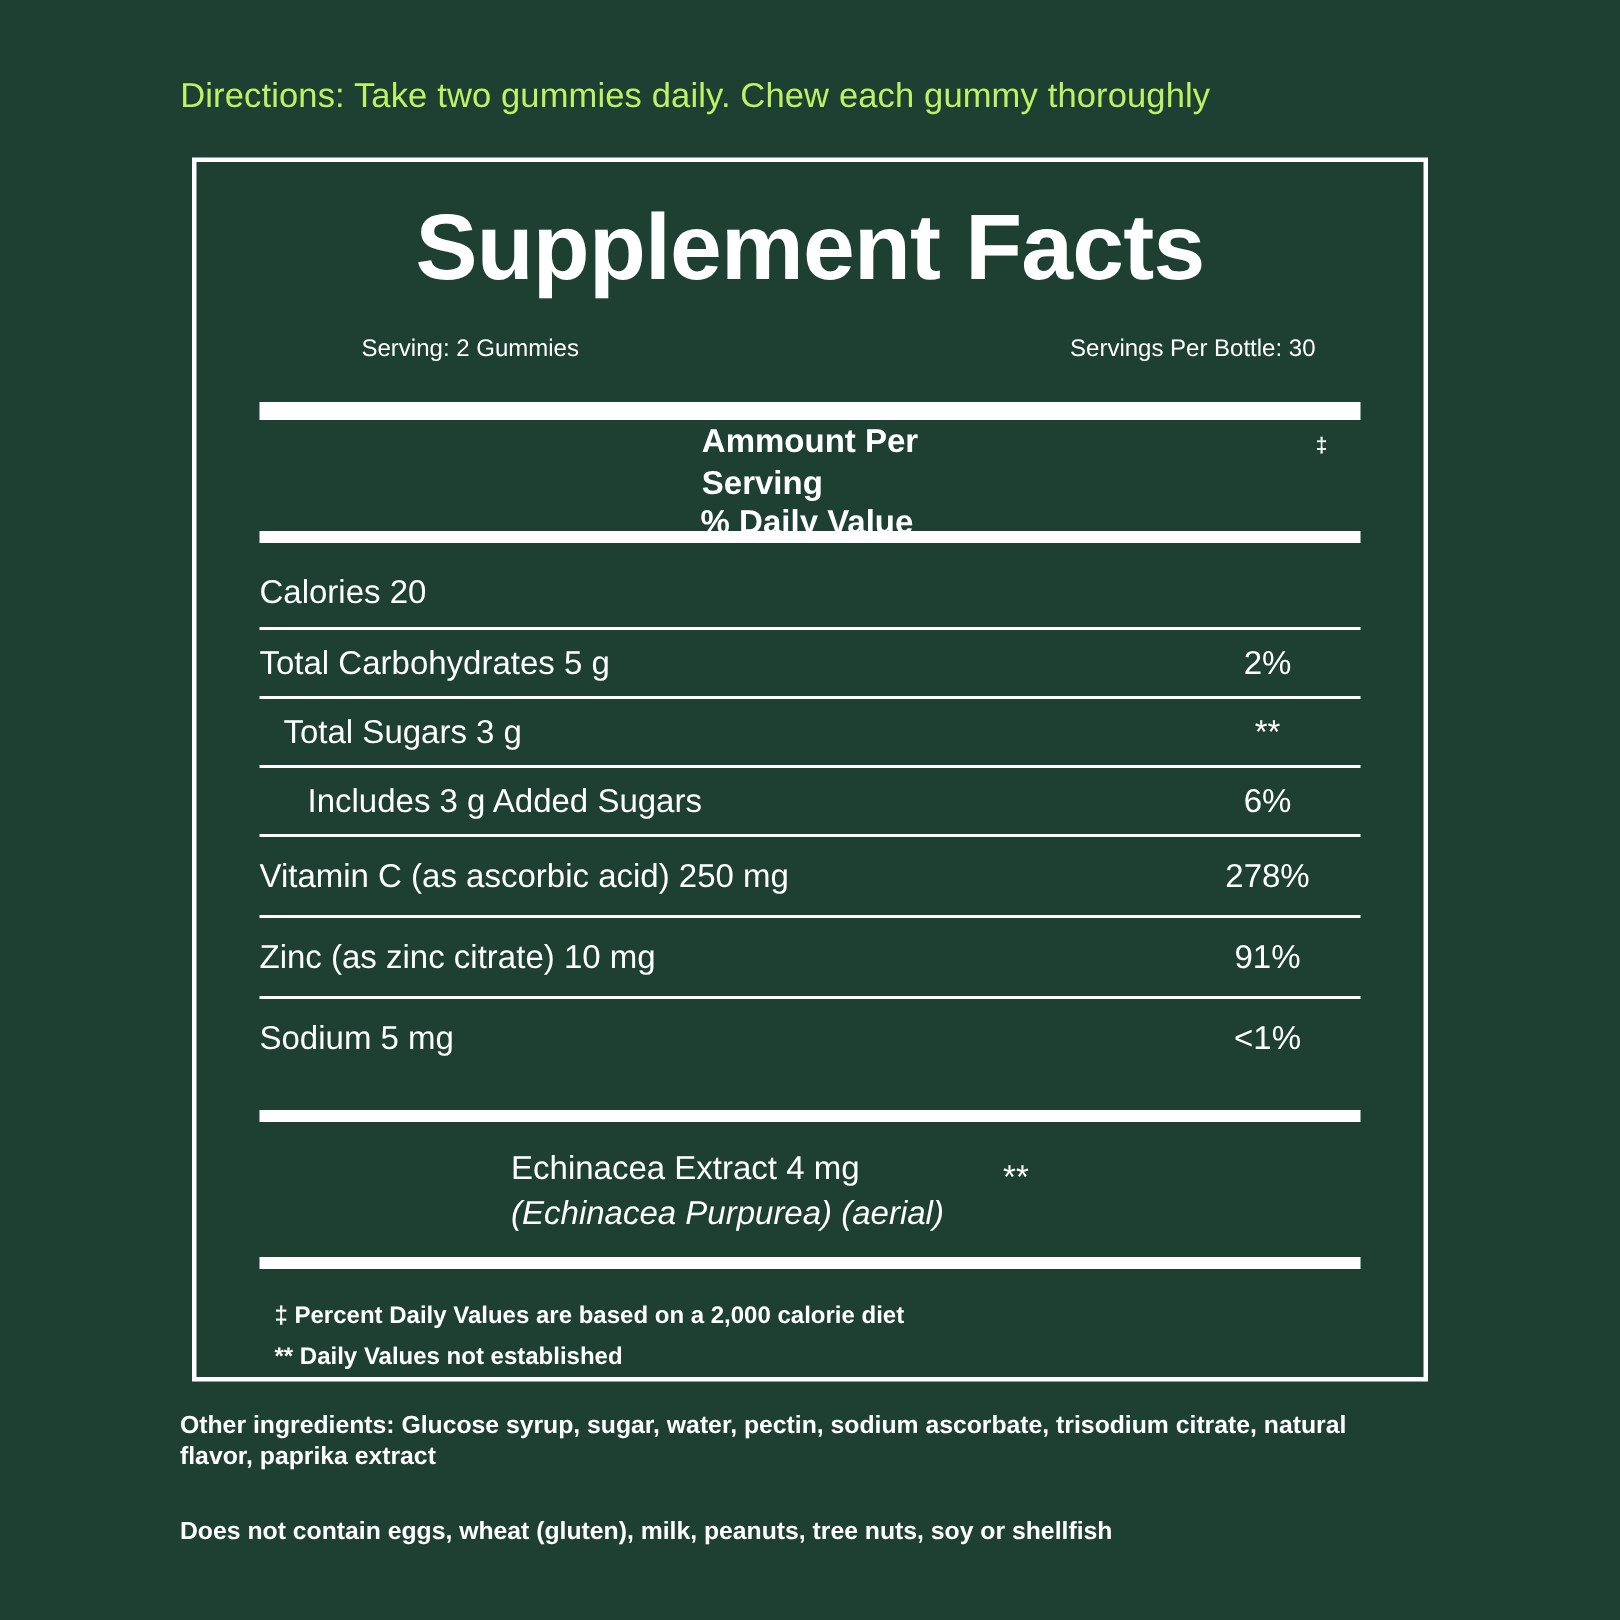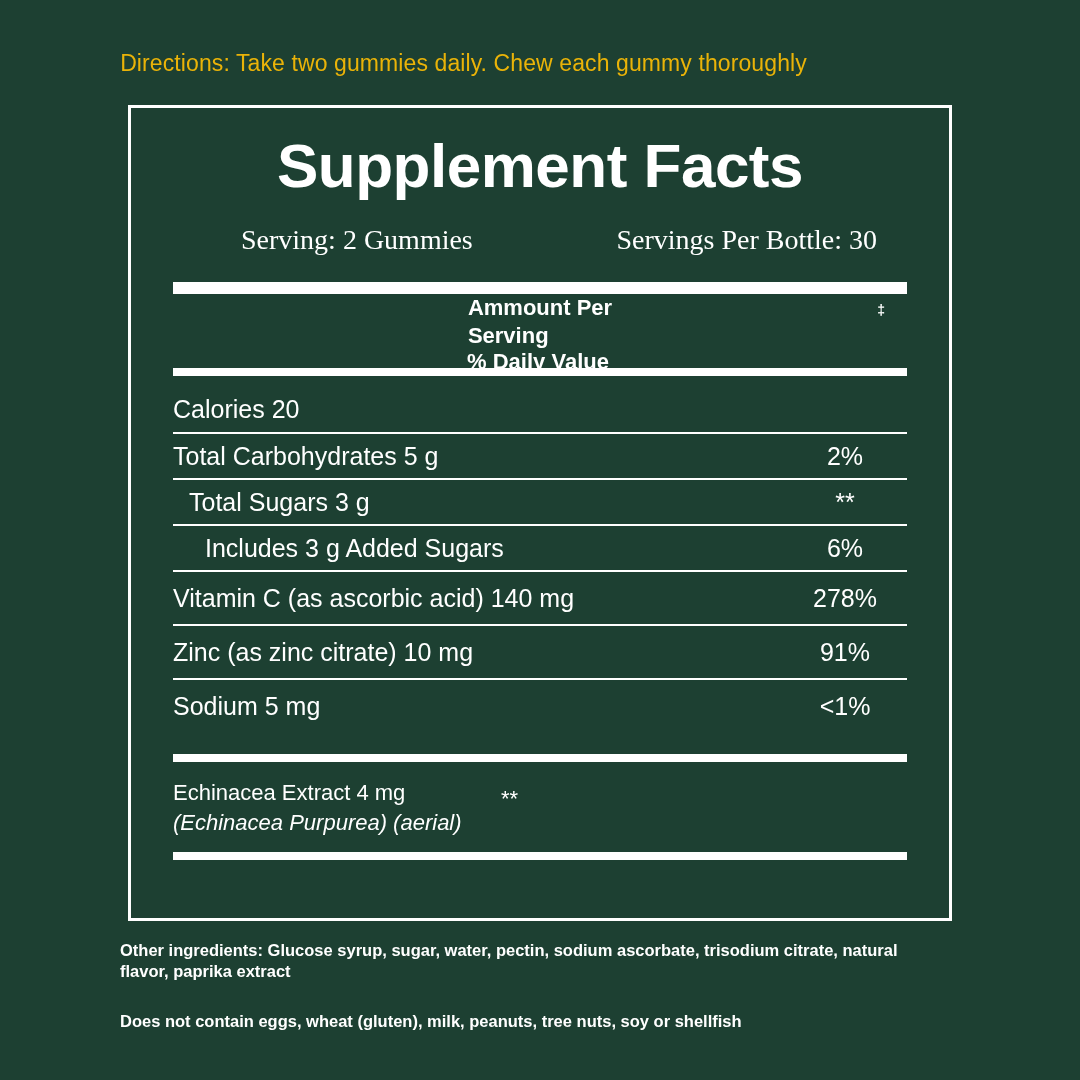--- a/index.html
+++ b/index.html
@@ -23,21 +23,21 @@
 
   
   .directions {
     position: absolute;
     top: 50px;
     left: 0;
     width: 927px;
     text-align: center;
     font-size: 23px;
     letter-spacing: 0.1px;
-    color: #eab308;
+    color: #bef264;
   }
 
   
   .panel {
     position: absolute;
     left: 128px;
     top: 105px;
     width: 824px;
     height: 816px;
     border: 3px solid #ffffff;
@@ -57,24 +57,23 @@
     font-size: 62px;
     font-weight: bold;
     letter-spacing: -0.5px;
     margin-top: 24px;
     line-height: 1.1;
   }
 
   .serving-row {
     display: flex;
     justify-content: space-between;
-    font-size: 28px;
+    font-size: 16px;
     margin-top: 24px;
     padding: 0 8px;
-    font-family: Liberation Serif, serif;
   }
   .serving-row .left {
     margin-left: 60px;
   }
   .serving-row .right {
     margin-right: 22px;
   }
 
   .rule-thick {
     height: 12px;
@@ -111,42 +110,42 @@
     right: 22px;
     top: 8px;
     font-size: 14px;
     font-weight: bold;
   }
 
   .nutrient {
     display: flex;
     align-items: center;
     justify-content: space-between;
-    font-size: 25px;
+    font-size: 22px;
     height: 44px;
   }
   .nutrient .val {
     min-width: 96px;
     text-align: center;
     margin-right: 14px;
   }
   .nutrient.calories {
     height: 46px;
   }
   .indent1 { padding-left: 16px; gap: 31px; }
   .indent2 { padding-left: 32px; }
 
   .nutrient-tall {
     height: 52px;
   }
 
   .botanical {
     display: flex;
     align-items: flex-start;
-    justify-content: flex-start;
+    justify-content: center;
     font-size: 22px;
     padding-top: 16px;
     padding-bottom: 14px;
   }
   .botanical .name-block {
     line-height: 1.35;
   }
   .botanical .latin {
     font-style: italic;
   }
@@ -225,21 +224,21 @@
       </div>
       <div class="rule-thin"></div>
 
       <div class="nutrient indent2">
         <div>Includes 3 g Added Sugars</div>
         <div class="val">6%</div>
       </div>
       <div class="rule-thin"></div>
 
       <div class="nutrient nutrient-tall">
-        <div>Vitamin C (as ascorbic acid) 140 mg</div>
+        <div>Vitamin C (as ascorbic acid) 250 mg</div>
         <div class="val">278%</div>
       </div>
       <div class="rule-thin"></div>
 
       <div class="nutrient nutrient-tall">
         <div>Zinc (as zinc citrate) 10 mg</div>
         <div class="val">91%</div>
       </div>
       <div class="rule-thin"></div>
 
@@ -253,20 +252,24 @@
       <div class="botanical">
         <div class="name-block">
           <div>Echinacea Extract 4 mg</div>
           <div class="latin">(Echinacea Purpurea) (aerial)</div>
         </div>
         <div class="val">**</div>
       </div>
 
       <div class="rule-med"></div>
 
+      <div class="footnotes">
+        <div>‡ Percent Daily Values are based on a 2,000 calorie diet</div>
+        <div>** Daily Values not established</div>
+      </div>
 
     </div>
   </div>
 
   <div class="bottom">
     <div>Other ingredients: Glucose syrup, sugar, water, pectin, sodium ascorbate, trisodium citrate, natural flavor, paprika extract</div>
     <div class="allergen">Does not contain eggs, wheat (gluten), milk, peanuts, tree nuts, soy or shellfish</div>
   </div>
 
 </div>

